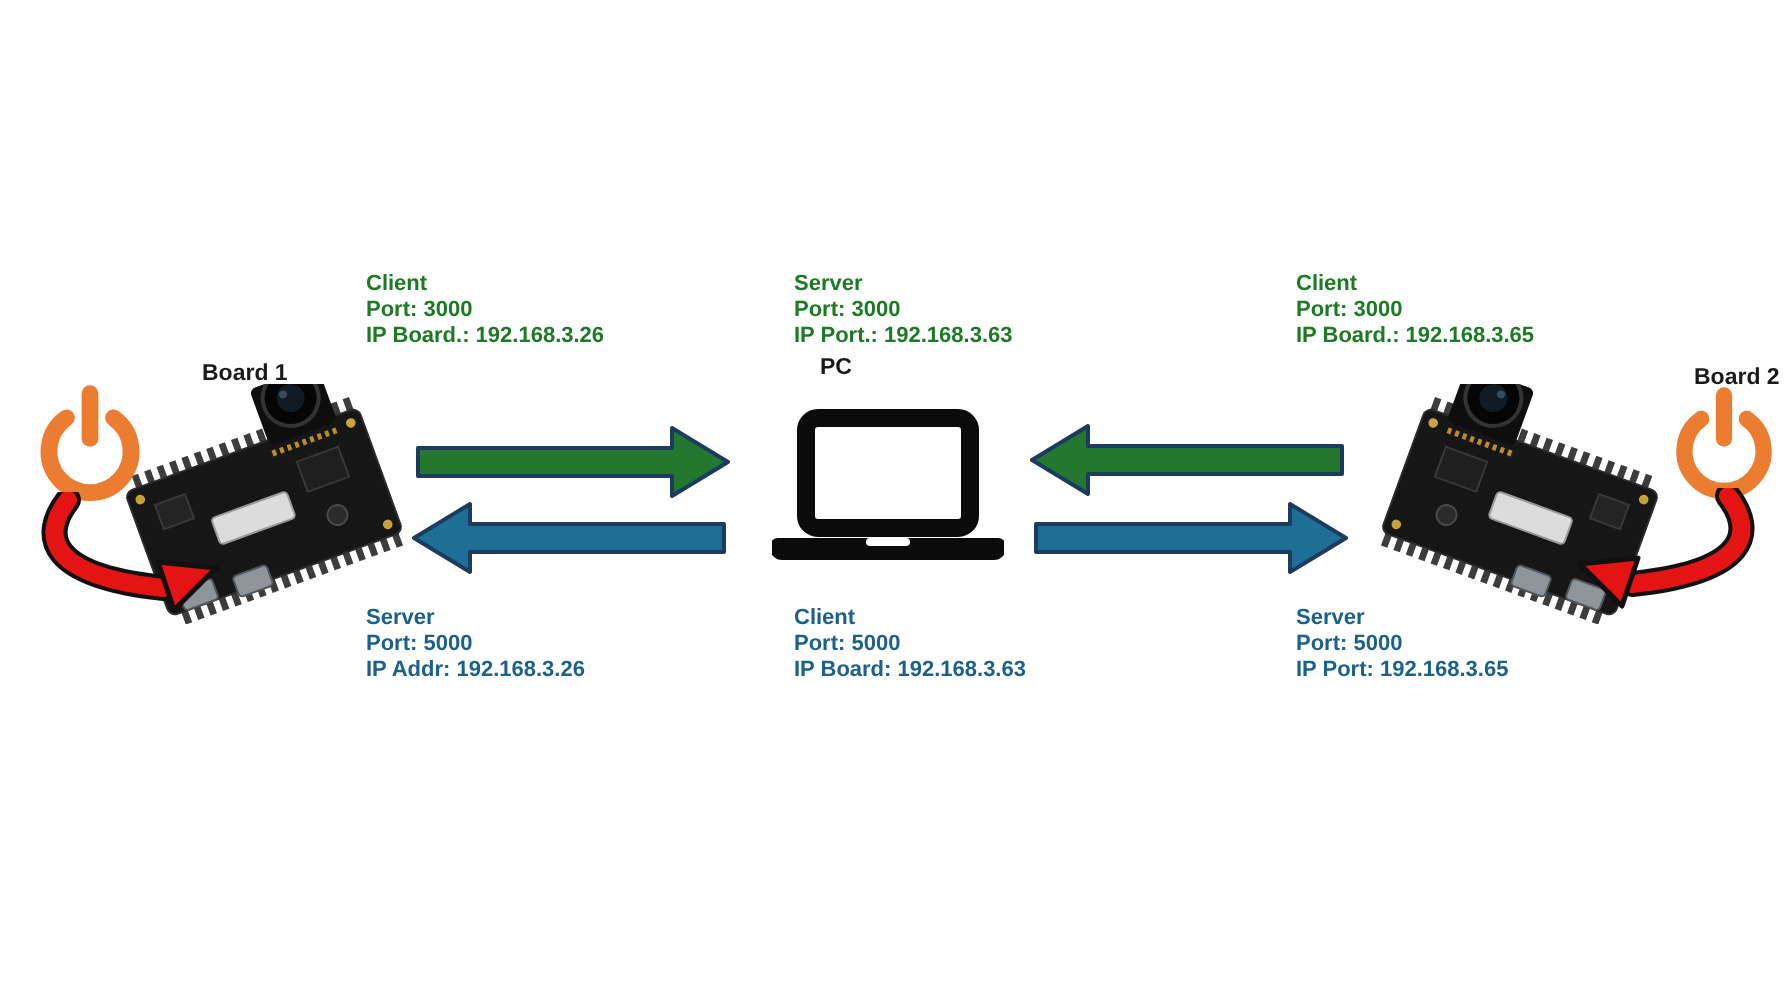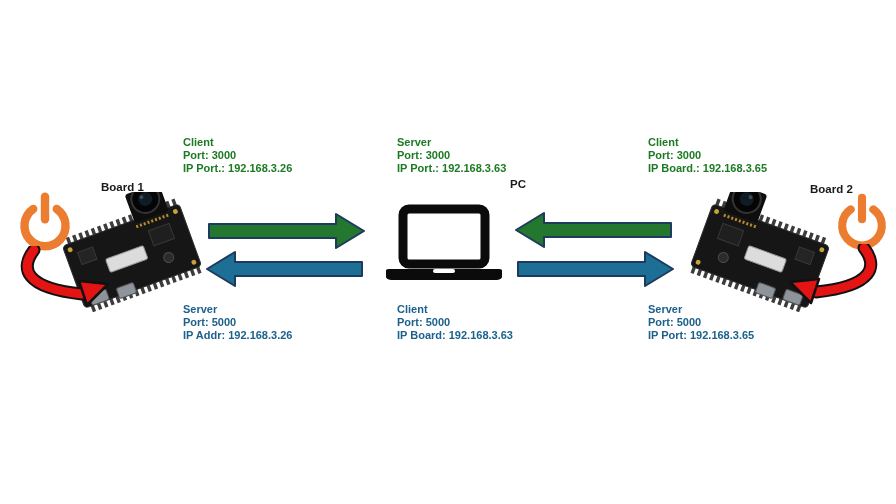--- a/index.html
+++ b/index.html
@@ -5,39 +5,39 @@
   html,body{margin:0;padding:0;background:#fff;}
   .canvas{
     position:relative;width:896px;height:504px;background:#ffffff;
     font-family:"Liberation Sans","DejaVu Sans",sans-serif;overflow:hidden;
   }
   .abs{position:absolute;}
   .ep{font-size:11px;font-weight:bold;line-height:13px;white-space:nowrap;}
   .ep.green{color:var(--client_green,#1c7a23);}
   .ep.blue{color:var(--server_blue,#1b618c);}
   .node-label{font-size:11.5px;font-weight:bold;color:var(--label_black,#1a1a1a);white-space:nowrap;padding-left:24px;}
-  .pc-label{text-align:right;}
+  .pc-label{text-align:left;}
   svg{display:block;}
   .arrow-green{fill:var(--arrow_green,#24772e);}
   .arrow-blue{fill:var(--arrow_blue,#1e6f96);}
   .arrow-outline{stroke:var(--arrow_outline,#1d3a5f);stroke-width:2;stroke-linejoin:round;}
   .power-stroke{stroke:var(--power_orange,#ec7c30);stroke-width:9;fill:none;stroke-linecap:round;}
   .red-fill{fill:var(--reset_red,#e41414);}
   .red-stroke{stroke:var(--reset_red,#e41414);}
   .mirror{transform:scaleX(-1);}
 </style>
 </head>
 <body>
 
 <div class="canvas">
 
   <div class="abs ep green" style="left:183px;top:136px">
     <div>Client</div>
     <div>Port: 3000</div>
-    <div>IP Port.: 192.168.3.26</div>
+    <div>IP Board.: 192.168.3.26</div>
   </div>
 
   <div class="abs ep green" style="left:397px;top:136px">
     <div>Server</div>
     <div>Port: 3000</div>
     <div>IP Port.: 192.168.3.63</div>
   </div>
 
   <div class="abs ep green" style="left:648px;top:136px">
     <div>Client</div>
@@ -57,21 +57,21 @@
     <div>IP Board: 192.168.3.63</div>
   </div>
 
   <div class="abs ep blue" style="left:648px;top:303px">
     <div>Server</div>
     <div>Port: 5000</div>
     <div>IP Port: 192.168.3.65</div>
   </div>
 
   <div class="abs node-label" style="left:77px;top:181px">Board 1</div>
-  <div class="abs node-label" style="left:786px;top:183px">Board 2</div>
+  <div class="abs node-label" style="left:823px;top:183px">Board 2</div>
   <div class="abs node-label pc-label" style="left:386px;top:178px;width:116px">PC</div>
 
   <div class="abs" style="left:208px;top:212px">
     <svg width="158" height="38" viewBox="0 0 158 38">
       <polygon class="arrow-green arrow-outline" points="1,12 128,12 128,2 156,19 128,36 128,26 1,26"></polygon>
     </svg>
   </div>
   <div class="abs" style="left:205px;top:250px">
     <svg width="158" height="38" viewBox="0 0 158 38">
       <polygon class="arrow-blue arrow-outline" points="157,12 30,12 30,2 2,19 30,36 30,26 157,26"></polygon>

